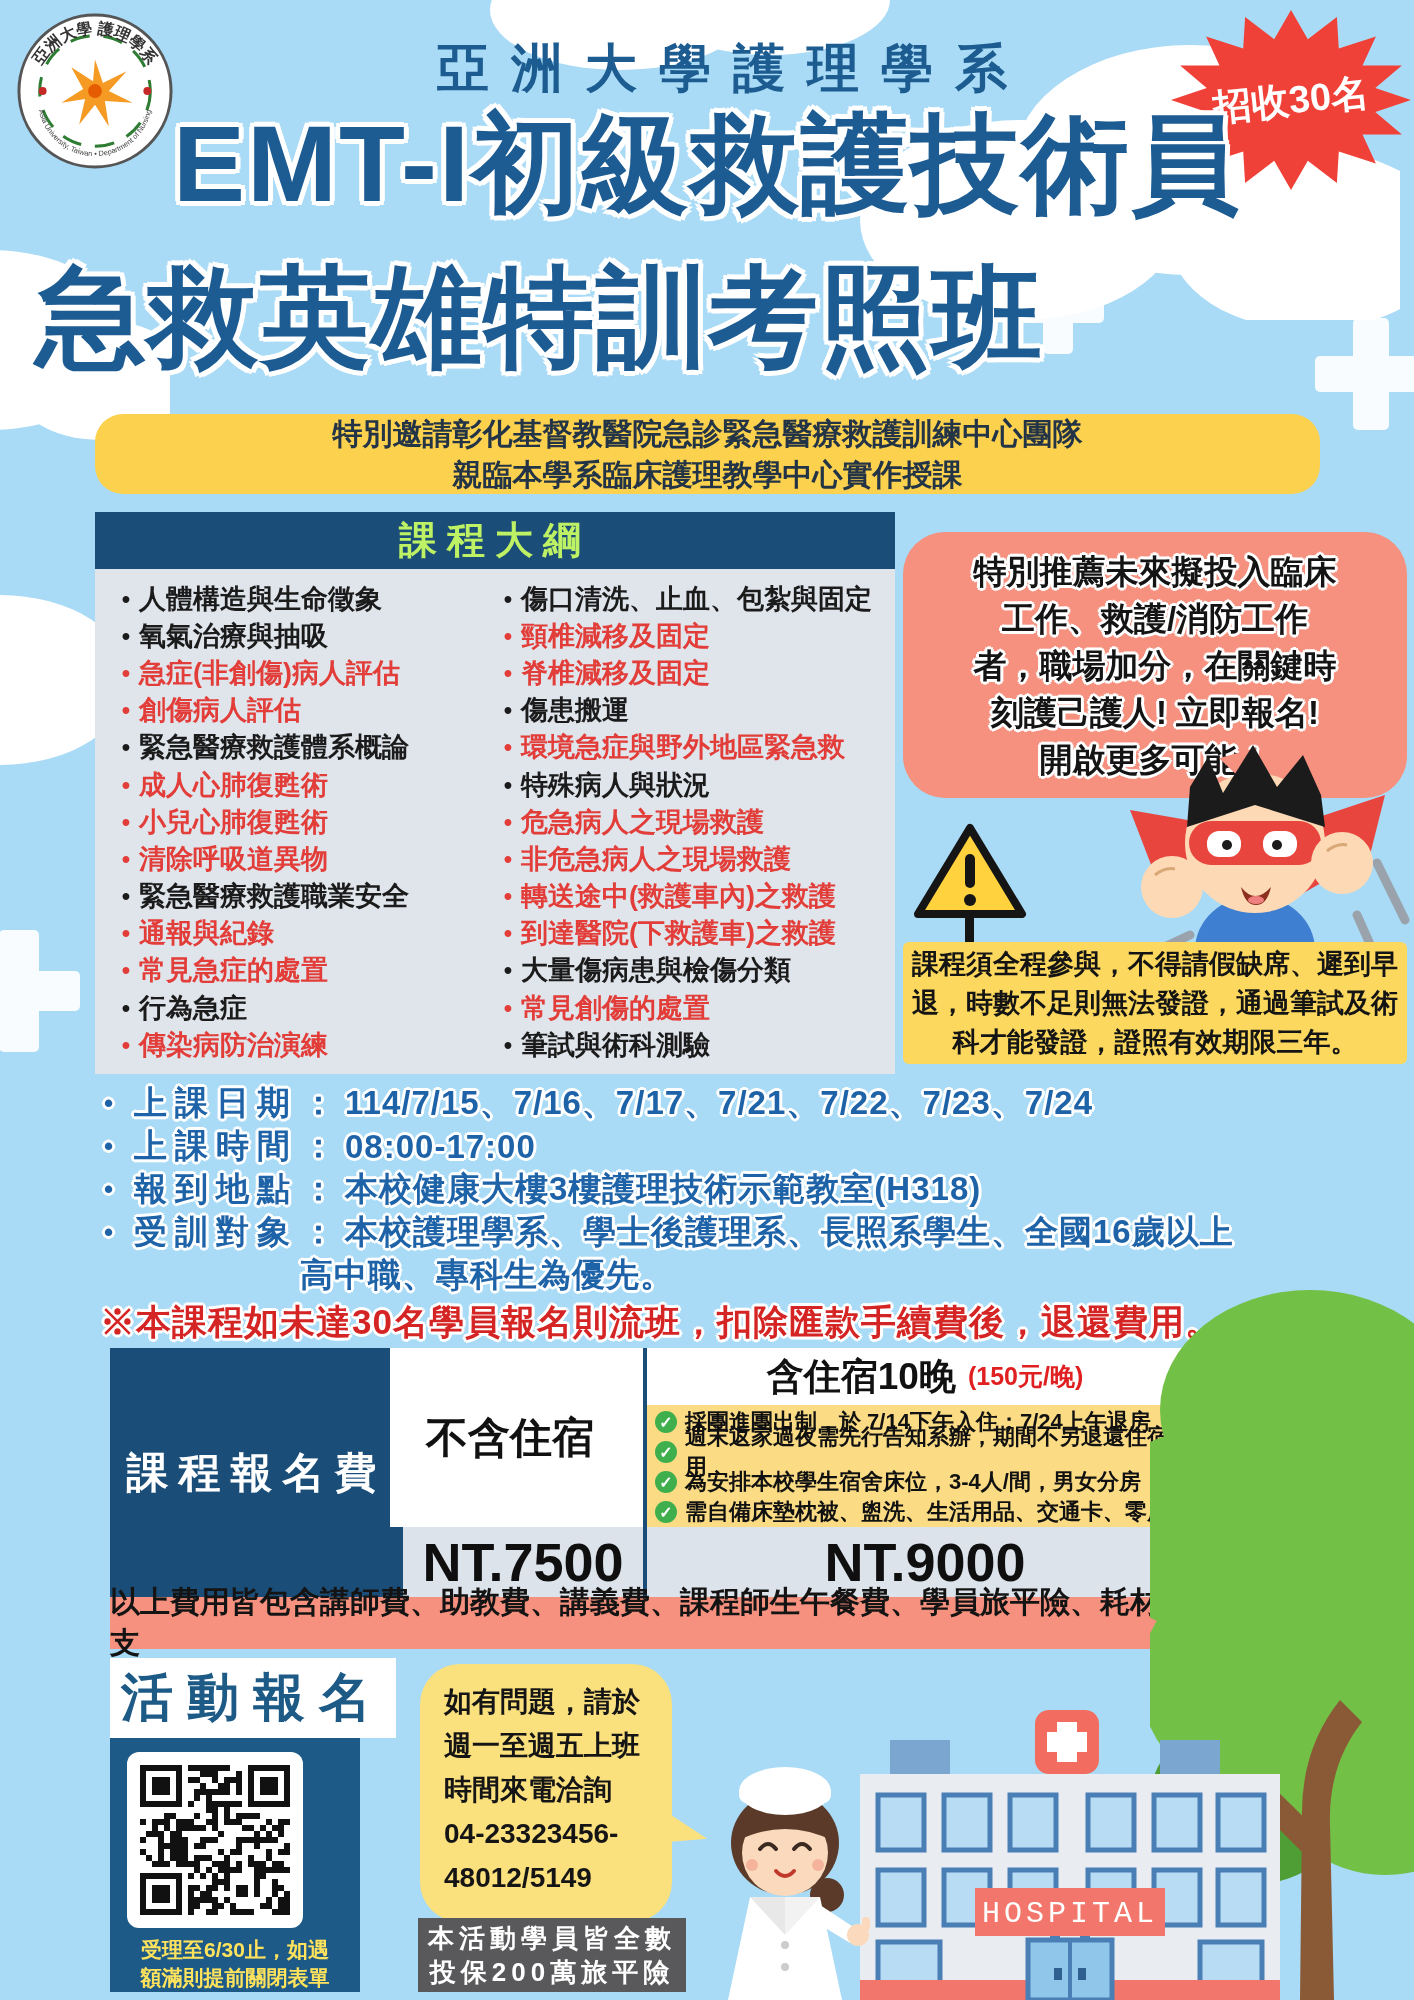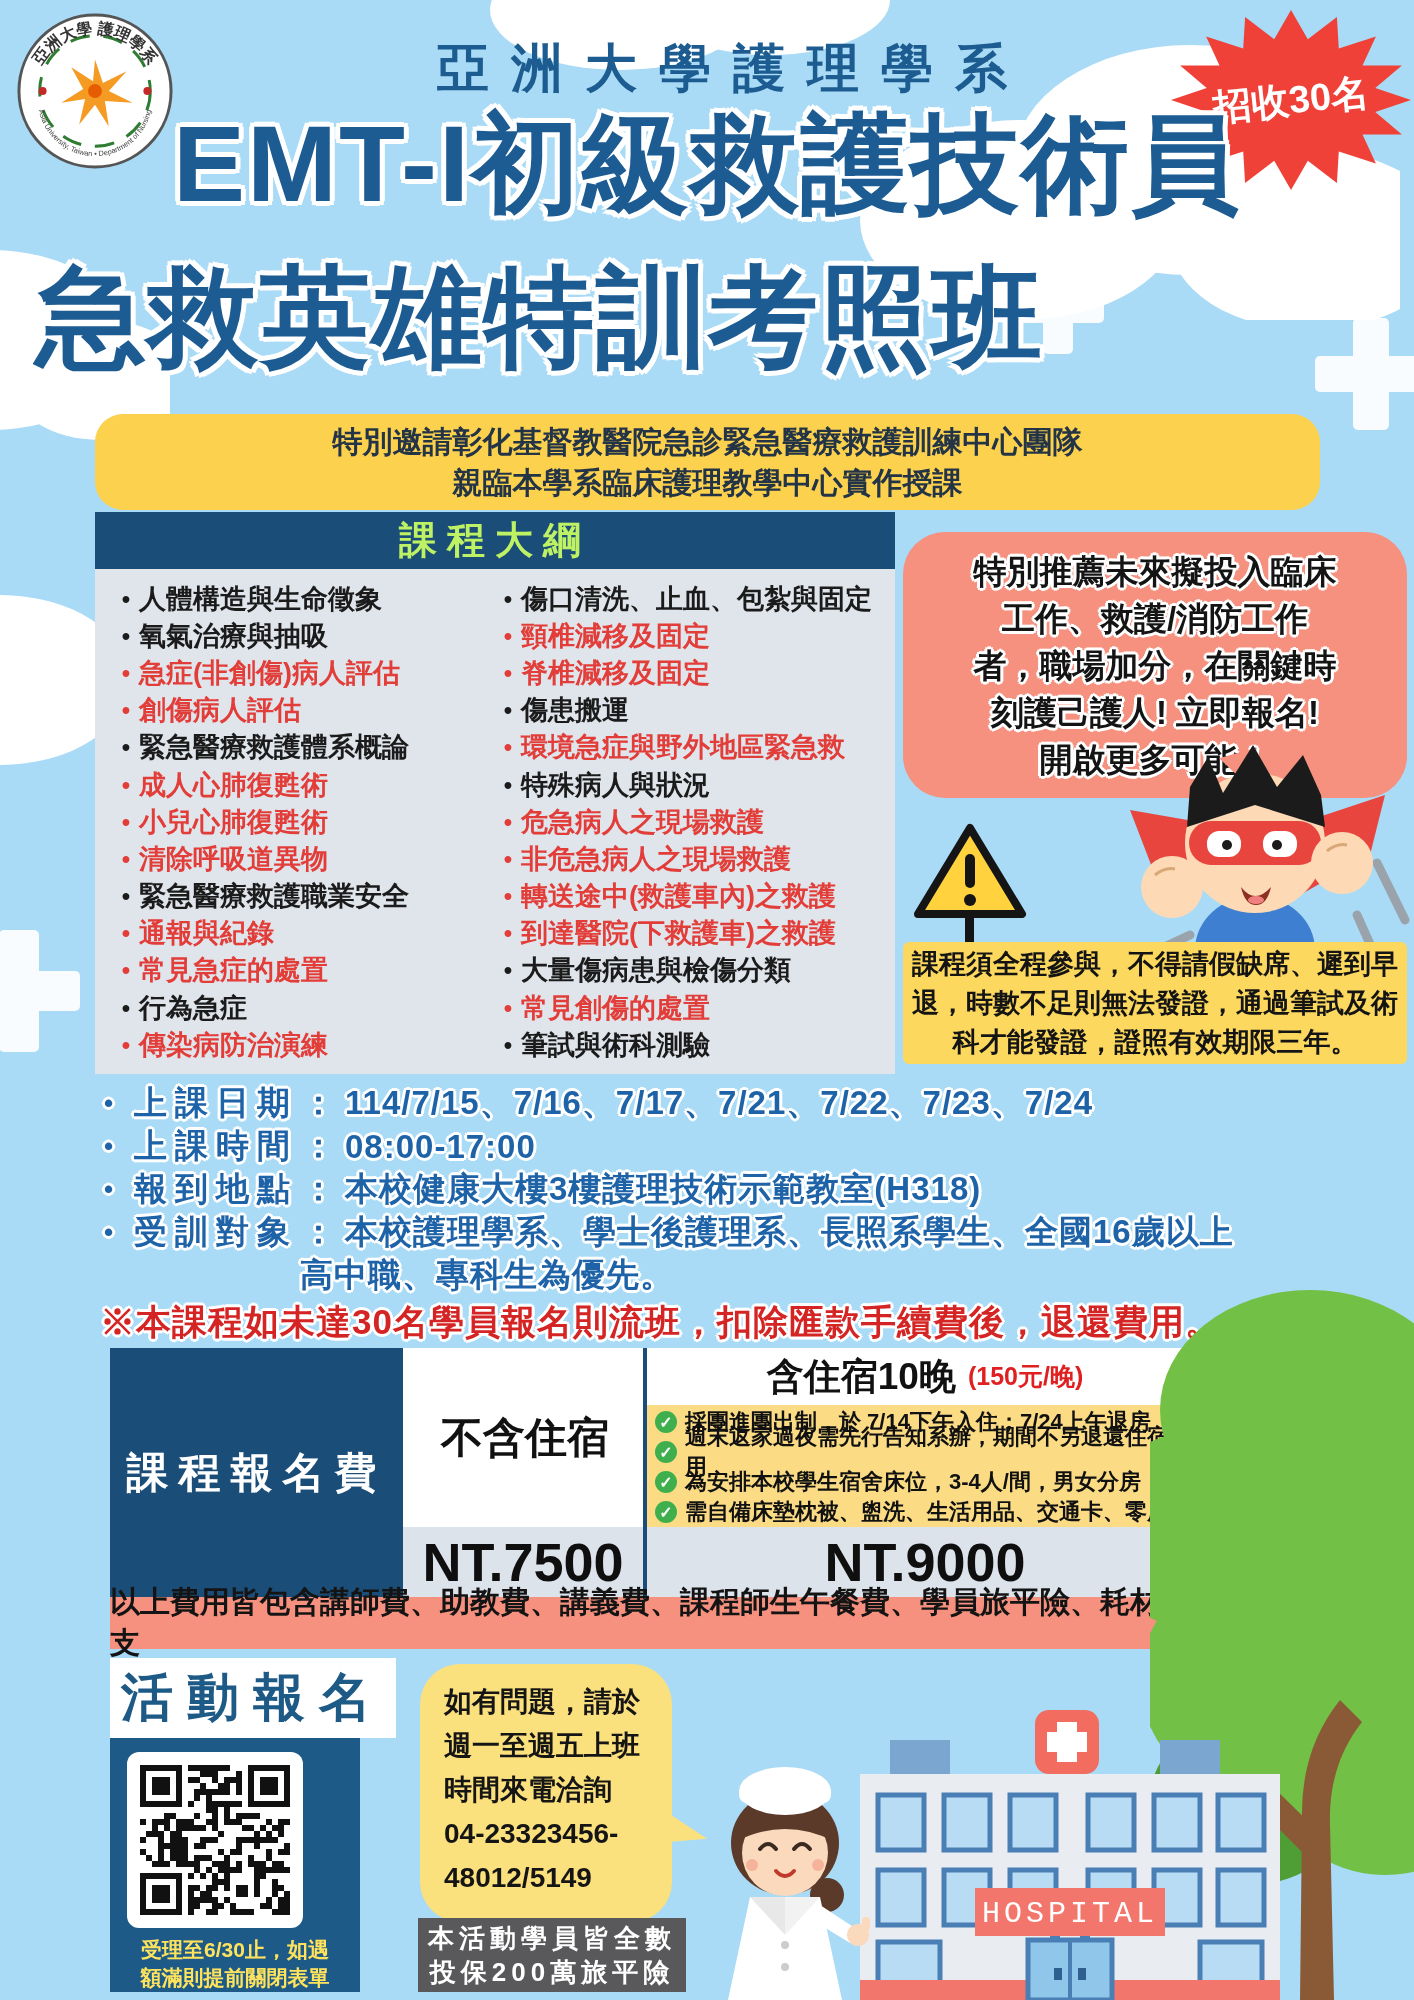--- a/index.html
+++ b/index.html
@@ -18,21 +18,21 @@
   .plus{position:absolute;opacity:.92;}
   .plus .h{position:absolute;left:0;top:34%;width:100%;height:32%;background:#fff;border-radius:5px;}
   .plus .v{position:absolute;top:0;left:34%;width:32%;height:100%;background:#fff;border-radius:5px;}
 
   .dept-title{left:0;top:34px;width:1414px;text-align:center;font-size:52px;font-weight:900;
               color:#1c5c90;letter-spacing:22px;margin-left:26px;}
   .main-title{font-weight:900;color:#1d5c92;text-align:center;letter-spacing:2px;}
   #title1{left:0;top:92px;width:1414px;font-size:108px;}
   #title2{left:20px;top:244px;width:1040px;font-size:110px;}
 
-  .banner{left:95px;top:414px;width:1225px;height:96px;background:#fcd14e;border-radius:28px;
+  .banner{left:95px;top:414px;width:1225px;height:80px;background:#fcd14e;border-radius:28px;
           flex-direction:column;color:#233446;font-weight:900;font-size:30px;line-height:41px;text-align:center;}
 
   
   .outline-box{left:95px;top:512px;width:800px;height:562px;background:#e0e5ec;}
   .outline-head{left:0;top:0;width:800px;height:57px;background:#1a4d78;color:#bef264;
                 font-size:38px;font-weight:900;letter-spacing:10px;}
   .o-col{position:absolute;top:68px;}
   #ocol-left{left:18px;width:380px;}
   #ocol-right{left:400px;width:396px;}
   .o-item{display:flex;align-items:center;height:37.2px;font-size:27px;font-weight:900;color:#1b1b1b;}
@@ -58,21 +58,21 @@
   .d-row .lab{letter-spacing:8px;}
   .d-row .sep{margin:0 10px 0 4px;}
   .d-row .val{letter-spacing:1px;}
   .d-cont{margin-left:196px;}
   .flow-note{left:100px;top:1299px;width:1250px;font-size:35px;font-weight:900;color:#d42423;letter-spacing:1px;}
 
   
   .ptable{left:110px;top:1348px;width:1093px;height:249px;background:#fff;}
   .p-navy{left:0;top:0;width:293px;height:249px;background:#1a4d78;color:#fff;
           font-size:42px;font-weight:900;letter-spacing:10px;}
-  .p-mid-top{left:295px;top:0;width:240px;height:179px;background:#fff;font-size:42px;font-weight:900;color:#111;}
+  .p-mid-top{left:280px;top:0;width:240px;height:179px;background:#fff;font-size:42px;font-weight:900;color:#111;}
   .p-mid-bot{left:293px;top:179px;width:240px;height:70px;background:#dde3ea;font-size:54px;font-weight:900;color:#0f0f0f;}
   .p-div{left:533px;top:0;width:4px;height:249px;background:#1a4d78;}
   .p-right-head{left:537px;top:0;width:556px;height:57px;background:#fff;}
   .stay-h{font-size:37px;font-weight:900;color:#111;}
   .stay-h-note{font-size:25px;font-weight:900;color:#e02020;margin-left:12px;}
   .p-right-list{left:537px;top:57px;width:556px;height:122px;background:#fbdc85;padding-top:2px;box-sizing:border-box;}
   .chk-row{display:flex;align-items:center;height:30px;padding-left:8px;font-size:22px;font-weight:900;color:#111;}
   .chk{flex:0 0 22px;width:22px;height:22px;border-radius:50%;background:#3faf4e;color:#fff;font-size:16px;
        display:flex;align-items:center;justify-content:center;margin-right:8px;font-weight:900;}
   .p-right-bot{left:537px;top:179px;width:556px;height:70px;background:#dde3ea;font-size:54px;font-weight:900;color:#0f0f0f;}

